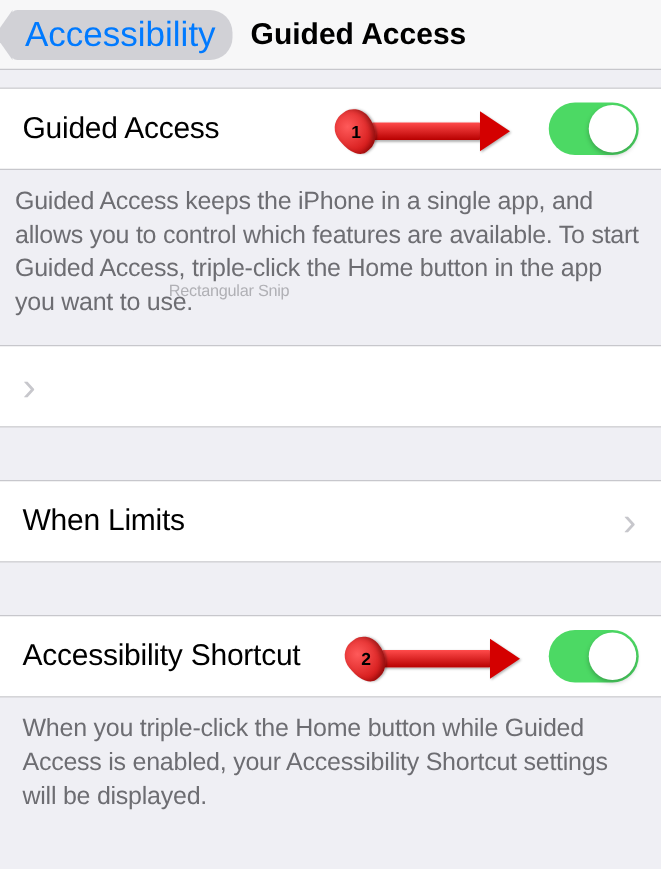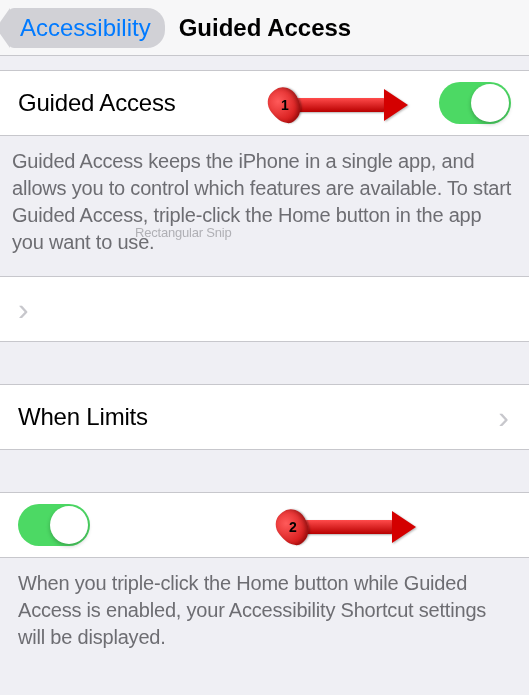--- a/index.html
+++ b/index.html
@@ -35,21 +35,21 @@
       top: 50%;
       transform: translateY(-50%);
       width: 0;
       height: 0;
       border-top: 20px solid transparent;
       border-bottom: 20px solid transparent;
       border-right: 14px solid #d1d1d6;
     }
     .back-label {
       color: #007aff;
-      font-size: 24px;
+      font-size: 28px;
       font-weight: 400;
       margin-left: 8px;
     }
     .nav-title {
       font-size: 24px;
       font-weight: 600;
       color: #000;
       margin-left: 14px;
     }
     .spacer { height: 14px; }
@@ -192,20 +192,21 @@
   <div class="row">
     <span class="row-label">When Limits</span>
     <span class="chevron">›</span>
   </div>
 </div>
 
 <div class="spacer" style="height:42px;"></div>
 
 <div class="group">
   <div class="row">
+    <span class="row-label">Accessibility Shortcut</span>
     <div class="toggle on">
       <div class="knob"></div>
     </div>
     <div class="annotation" style="left:278px; top:16px;">
       <div class="badge">
           <span>2</span>
         </div>
       <div class="arrow-body"></div>
       <div class="arrow-head"></div>
     </div>

